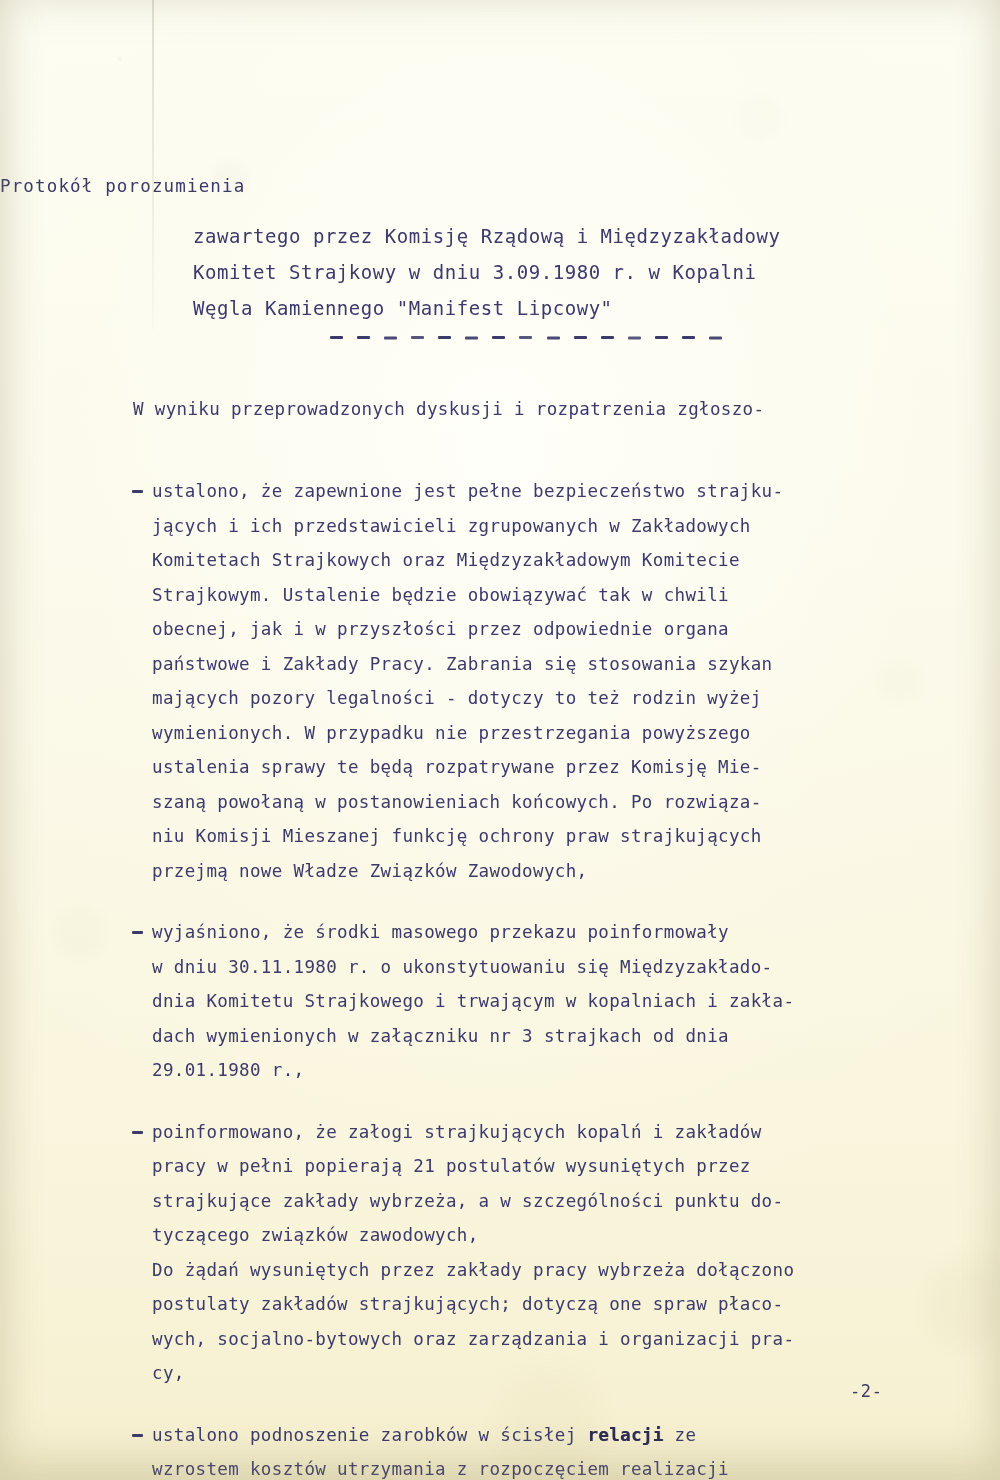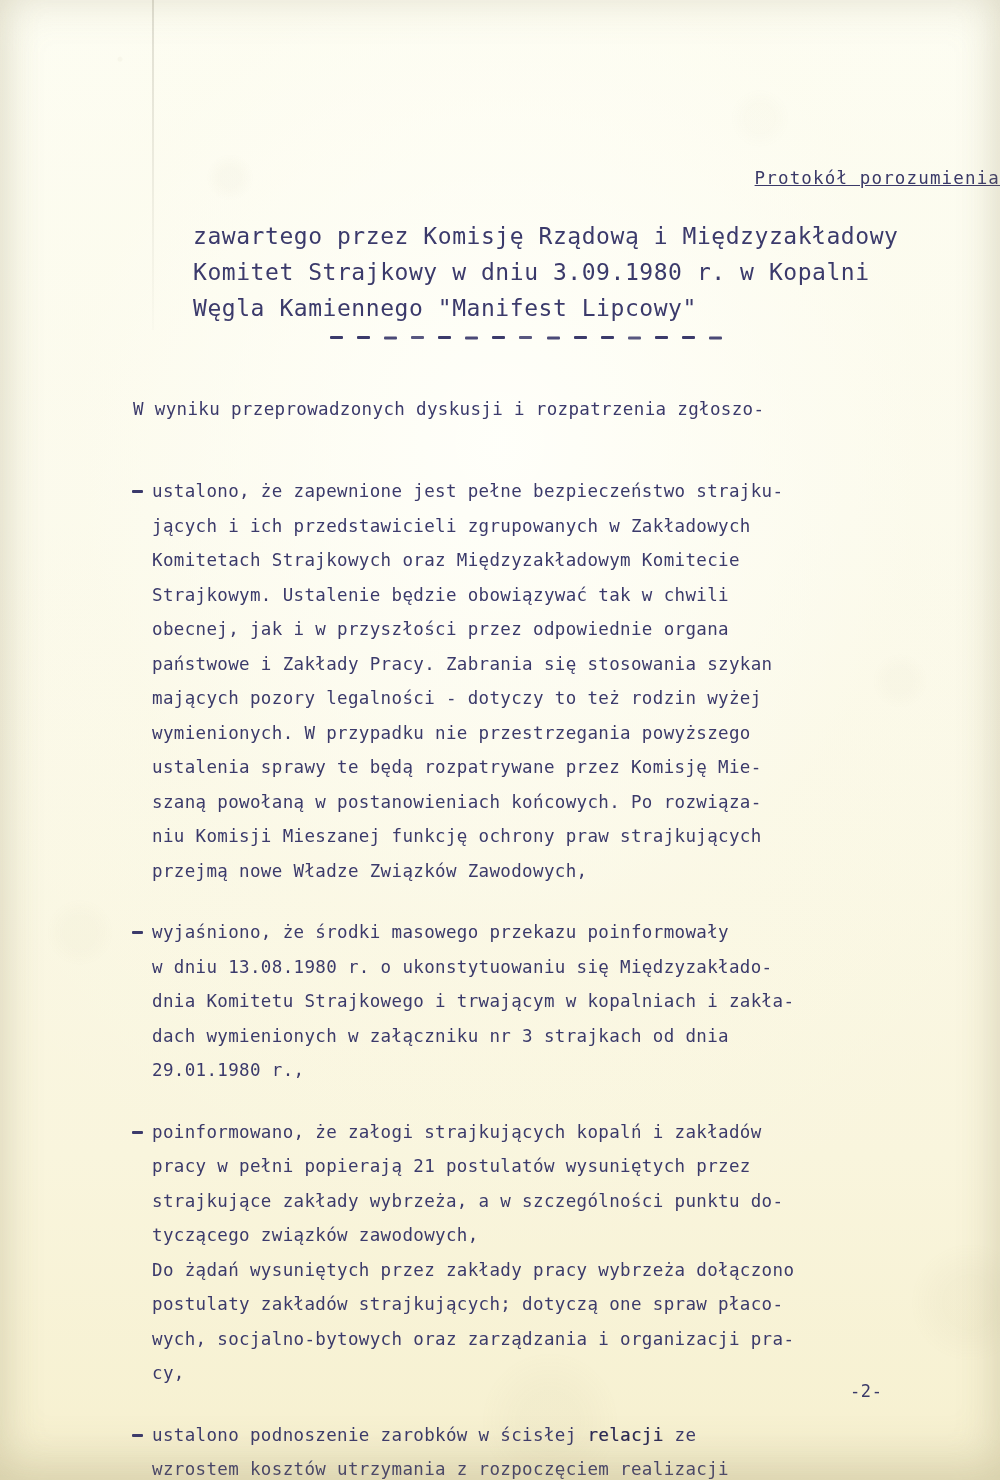--- a/index.html
+++ b/index.html
@@ -54,33 +54,32 @@
 
   
   .doc {
     position: absolute;
     inset: 0;
   }
 
   .title {
     position: absolute;
     left: 0; right: 0;
-    top: 168px;
-    text-align: right;
+    top: 176px;
+    text-align: left;
     font-size: 17.5px;
     letter-spacing: 1.15px;
     color: #3a3968;
-    text-decoration: underline;
   }
 
   .subtitle {
     position: absolute;
     left: 193px;
     top: 218px;
-    font-size: 23px;
+    font-size: 19px;
     line-height: 36px;
     letter-spacing: 0.55px;
     white-space: pre;
     color: #3b3a6b;
   }
 
   .rule {
     position: absolute;
     left: 330px;
     top: 330px;
@@ -133,21 +132,21 @@
     top: 0;
     width: 11px;
     height: 3px;
     margin-top: 16px;
     background: #3b3a6b;
     border-radius: 1px;
   }
 
   
   .struck {
-    font-weight: normal;
+    font-weight: bold;
     color: #2b2a55;
     text-shadow: 0.4px 0 0 rgba(43,42,85,0.55);
   }
 
   .page-number {
     position: absolute;
     left: 850px;
     top: 1381px;
     font-size: 17px;
     letter-spacing: 0.6px;
@@ -183,21 +182,21 @@
         <span></span>
         <span></span>
         <span></span>
         <span></span>
       </div>
 
     <div class="intro"><div>W wyniku przeprowadzonych dyskusji i rozpatrzenia zgłoszo-</div></div>
 
     <div class="bullets">
         <div class="bullet"><span class="dash"></span><div>ustalono, że zapewnione jest pełne bezpieczeństwo strajku-</div><div>jących i ich przedstawicieli zgrupowanych w Zakładowych</div><div>Komitetach Strajkowych oraz Międzyzakładowym Komitecie</div><div>Strajkowym. Ustalenie będzie obowiązywać tak w chwili</div><div>obecnej, jak i w przyszłości przez odpowiednie organa</div><div>państwowe i Zakłady Pracy. Zabrania się stosowania szykan</div><div>mających pozory legalności - dotyczy to też rodzin wyżej</div><div>wymienionych. W przypadku nie przestrzegania powyższego</div><div>ustalenia sprawy te będą rozpatrywane przez Komisję Mie-</div><div>szaną powołaną w postanowieniach końcowych. Po rozwiąza-</div><div>niu Komisji Mieszanej funkcję ochrony praw strajkujących</div><div>przejmą nowe Władze Związków Zawodowych,</div></div>
-        <div class="bullet"><span class="dash"></span><div>wyjaśniono, że środki masowego przekazu poinformowały</div><div>w dniu 13.08.1980 r. o ukonstytuowaniu się Międzyzakłado-</div><div>dnia Komitetu Strajkowego i trwającym w kopalniach i zakła-</div><div>dach wymienionych w załączniku nr 3 strajkach od dnia</div><div>29.01.1980 r.,</div></div>
+        <div class="bullet"><span class="dash"></span><div>wyjaśniono, że środki masowego przekazu poinformowały</div><div>w dniu 30.11.1980 r. o ukonstytuowaniu się Międzyzakłado-</div><div>dnia Komitetu Strajkowego i trwającym w kopalniach i zakła-</div><div>dach wymienionych w załączniku nr 3 strajkach od dnia</div><div>29.01.1980 r.,</div></div>
         <div class="bullet"><span class="dash"></span><div>poinformowano, że załogi strajkujących kopalń i zakładów</div><div>pracy w pełni popierają 21 postulatów wysuniętych przez</div><div>strajkujące zakłady wybrzeża, a w szczególności punktu do-</div><div>tyczącego związków zawodowych,</div><div>Do żądań wysuniętych przez zakłady pracy wybrzeża dołączono</div><div>postulaty zakładów strajkujących; dotyczą one spraw płaco-</div><div>wych, socjalno-bytowych oraz zarządzania i organizacji pra-</div><div>cy,</div></div>
         <div class="bullet"><span class="dash"></span><div>ustalono podnoszenie zarobków w ścisłej <span class="struck">relacji</span> ze</div><div>wzrostem kosztów utrzymania z rozpoczęciem realizacji</div></div>
       </div>
 
     <div class="page-number">-2-</div>
 
   </div>
 
   <div class="edge-shadow"></div>
 </div>

